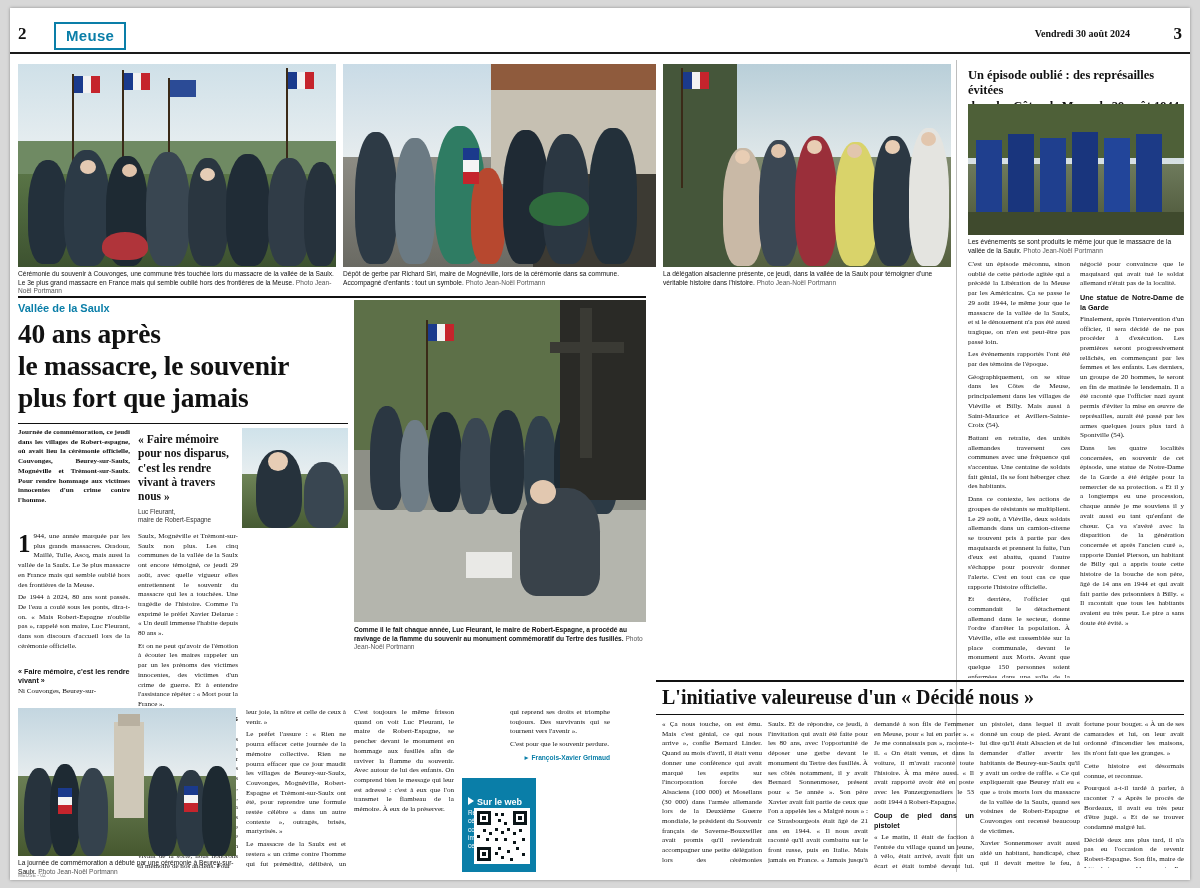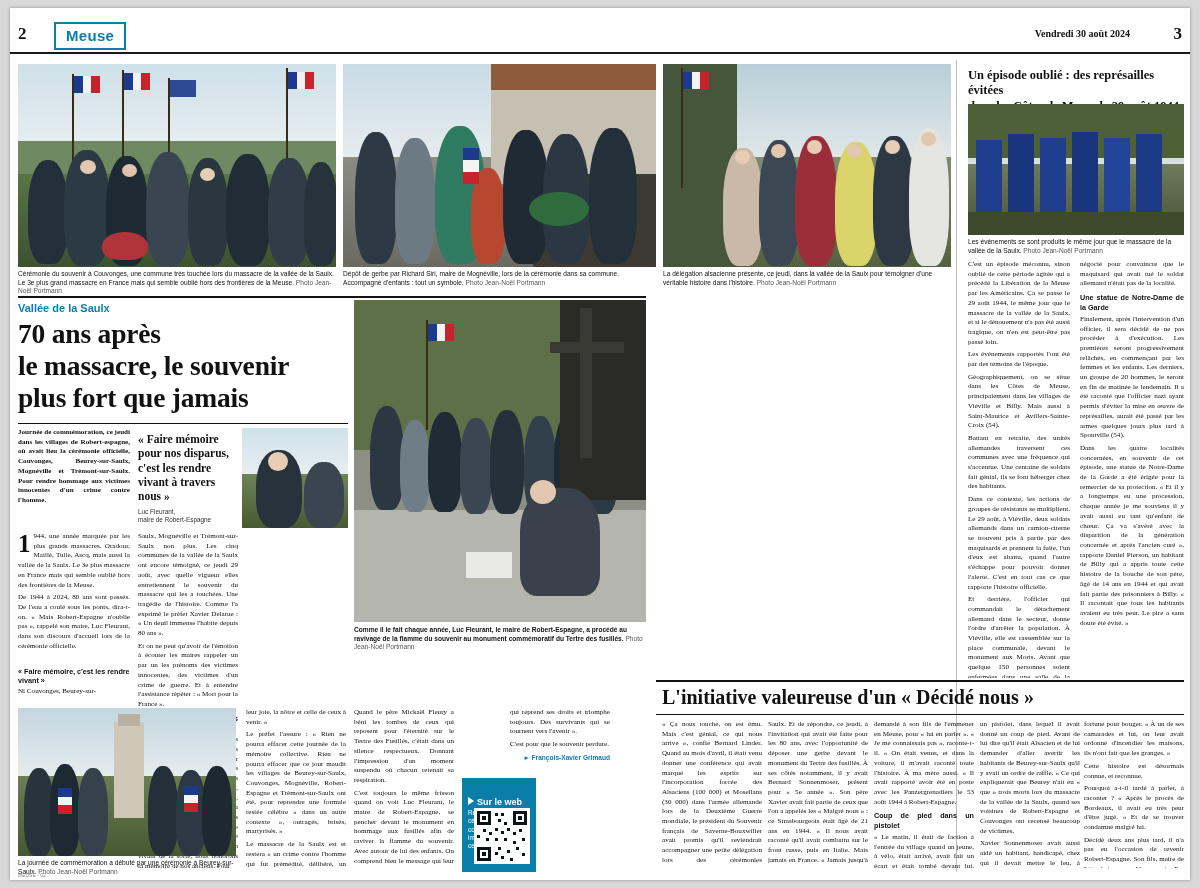--- a/index.html
+++ b/index.html
@@ -265,21 +265,21 @@
     <p>négocié pour convaincre que le maquisard qui avait tué le soldat allemand n'était pas de la localité.</p>
     <div class="subhead">Une statue de Notre-Dame de la Garde</div>
     <p>Finalement, après l'intervention d'un officier, il sera décidé de ne pas procéder à d'exécution. Les premières seront progressivement relâchés, en commençant par les femmes et les enfants. Les derniers, un groupe de 20 hommes, le seront en fin de matinée le lendemain. Il a été raconté que l'officier nazi ayant permis d'éviter la mise en œuvre de représailles, aurait été passé par les armes quelques jours plus tard à Spontville (54).</p>
     <p>Dans les quatre localités concernées, en souvenir de cet épisode, une statue de Notre-Dame de la Garde a été érigée pour la remercier de sa protection. « Et il y a longtemps eu une procession, chaque année je me souviens il y avait aussi eu tant qu'enfant de chœur. Ça va s'avéré avec la disparition de la génération concernée et après l'ancien curé », rapporte Daniel Pierson, un habitant de Billy qui a appris toute cette histoire de la bouche de son père, âgé de 14 ans en 1944 et qui avait fait partie des prisonniers à Billy. « Il racontait que tous les habitants avaient eu très peur. Le pire a sans doute été évité. »</p>
 
   </div>
 
   <div class="hr-thick" style="left:8px; top:288px; width:628px;"></div>
   <div class="kicker" style="left:8px; top:294px;">Vallée de la Saulx</div>
   <div class="headline" style="left:8px; top:310px; width:330px;">
-    <span>70 ans après</span><br>
+    <span>40 ans après</span><br>
     <span>le massacre, le souvenir</span><br>
     <span>plus fort que jamais</span>
   </div>
   <div class="hr-thin" style="left:8px; top:415px; width:330px;"></div>
 
   <div class="body-col" style="left:8px; top:420px; width:112px; height:92px; font-weight:bold;">
     <p>Journée de commémoration, ce jeudi dans les villages de Robert-espagne, où avait lieu la cérémonie officielle, Couvonges, Beurey-sur-Saulx, Mognéville et Trémont-sur-Saulx. Pour rendre hommage aux victimes innocentes d'un crime contre l'homme.</p>
   </div>
 
   <div class="pull" style="left:128px; top:424px; width:100px;">« Faire mémoire pour nos disparus, c'est les rendre vivant à travers nous »</div>
@@ -364,21 +364,20 @@
     <div style="position:absolute;left:176px;top:180px;width:26px;height:24px;background:#e2c8b0;border-radius:50%;"></div>
     <div style="position:absolute;left:112px;top:252px;width:46px;height:26px;background:#e9e9e6;"></div>
   </div>
   <div class="cap" style="left:344px; top:618px; width:292px; font-weight:bold;">
     <span>Comme il le fait chaque année, Luc Fleurant, le maire de Robert-Espagne, a procédé au ravivage de la flamme du souvenir au monument commémoratif du Tertre des fusillés. </span><span class="credit" style="font-weight:normal;">Photo Jean-Noël Portmann</span>
   </div>
 
   <div class="body-col" style="left:344px; top:524px; width:0; height:0;"></div>
 
   <div class="body-col" style="left:344px; top:700px; width:100px; height:160px;">
-    <p>Quand le père Mickaël Fleury a béni les tombes de ceux qui reposent pour l'éternité sur le Tertre des Fusillés, c'était dans un silence respectueux. Donnant l'impression d'un moment suspendu où chacun retenait sa respiration.</p>
     <p>C'est toujours le même frisson quand on voit Luc Fleurant, le maire de Robert-Espagne, se pencher devant le monument en hommage aux fusillés afin de raviver la flamme du souvenir. Avec autour de lui des enfants. On comprend bien le message qui leur est adressé : c'est à eux que l'on transmet le flambeau de la mémoire. À eux de la préserver.</p>
   </div>
   <div class="body-col" style="left:452px; top:700px; width:100px; height:120px;margin-left:48px;">
     <p>qui reprend ses droits et triomphe toujours. Des survivants qui se tournent vers l'avenir ».</p>
     <p>C'est pour que le souvenir perdure.</p>
     <div class="sig">► François-Xavier Grimaud</div>
   </div>
 
   <div class="webbox" style="left:452px; top:770px; width:74px; height:94px;">
     <div class="wb-title">

